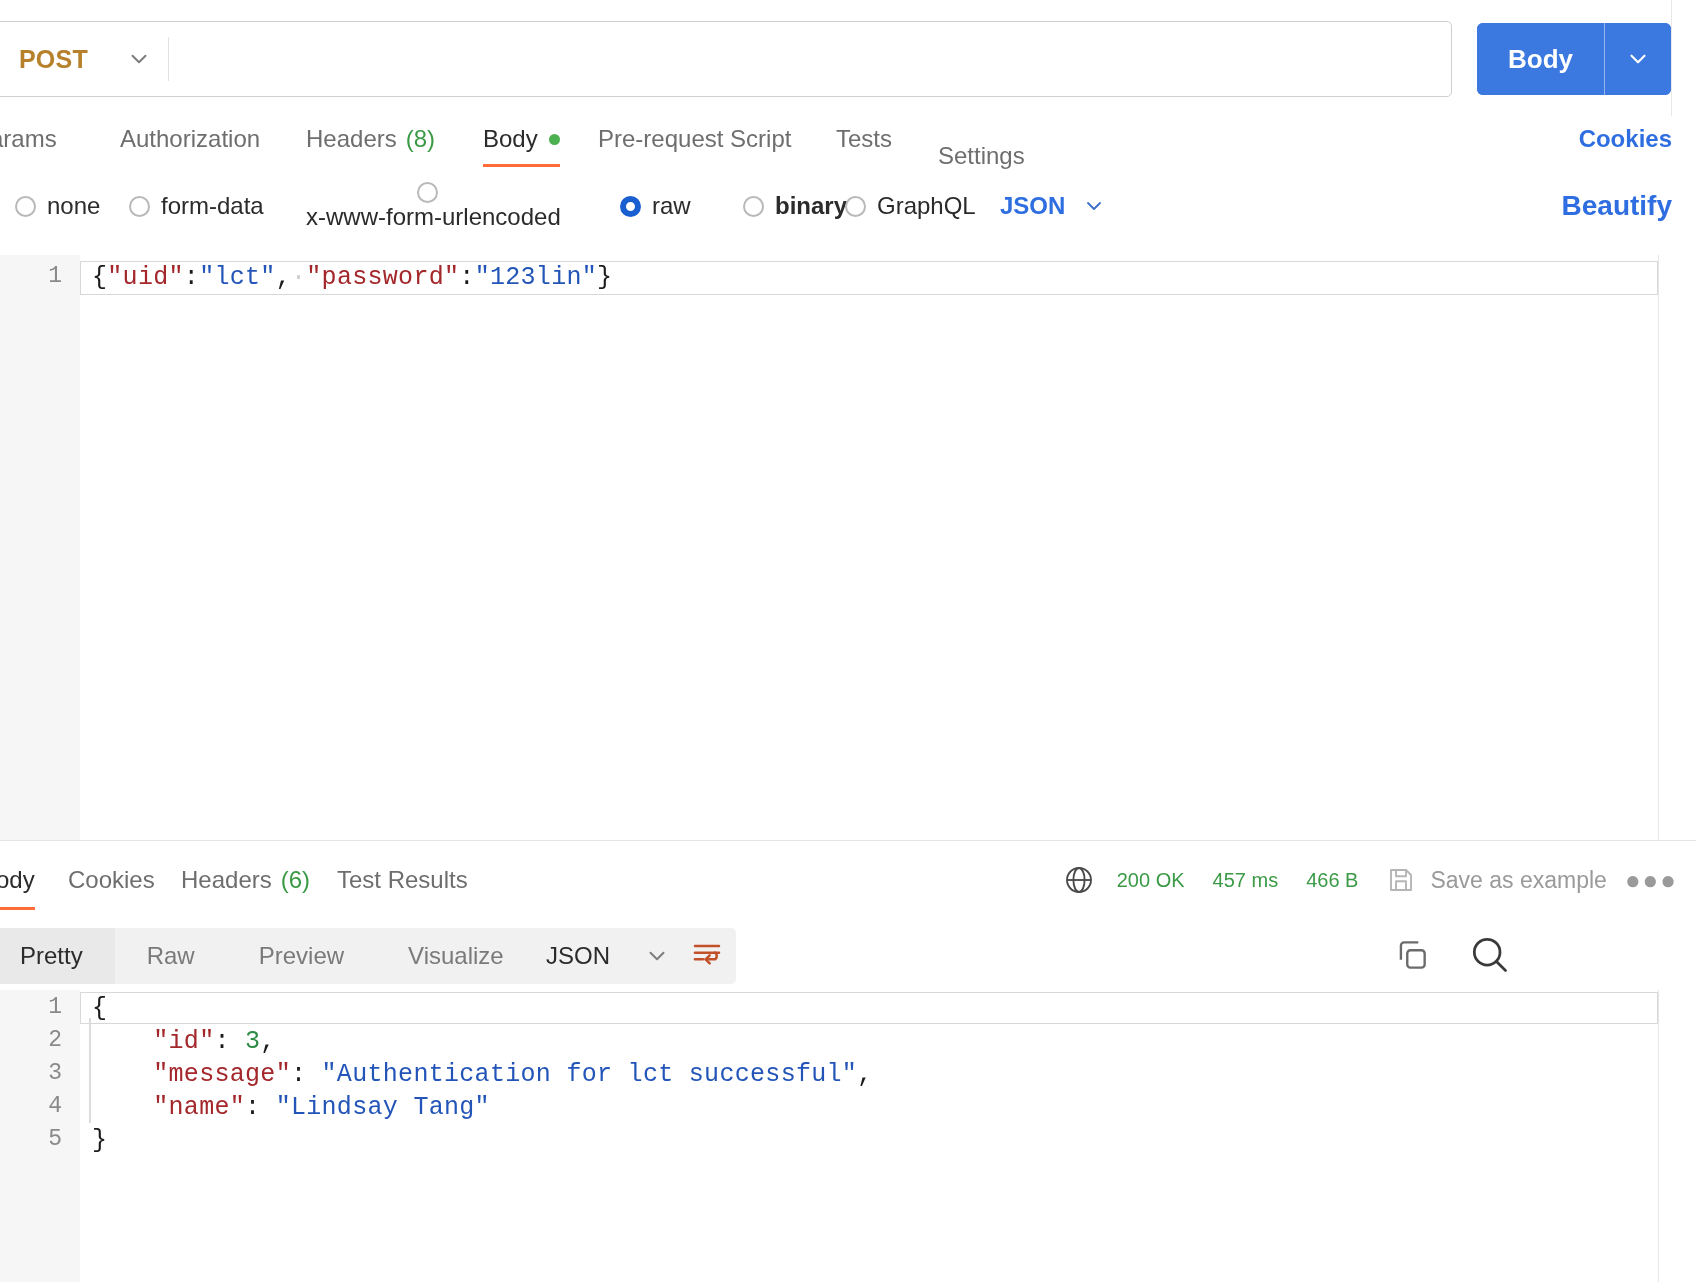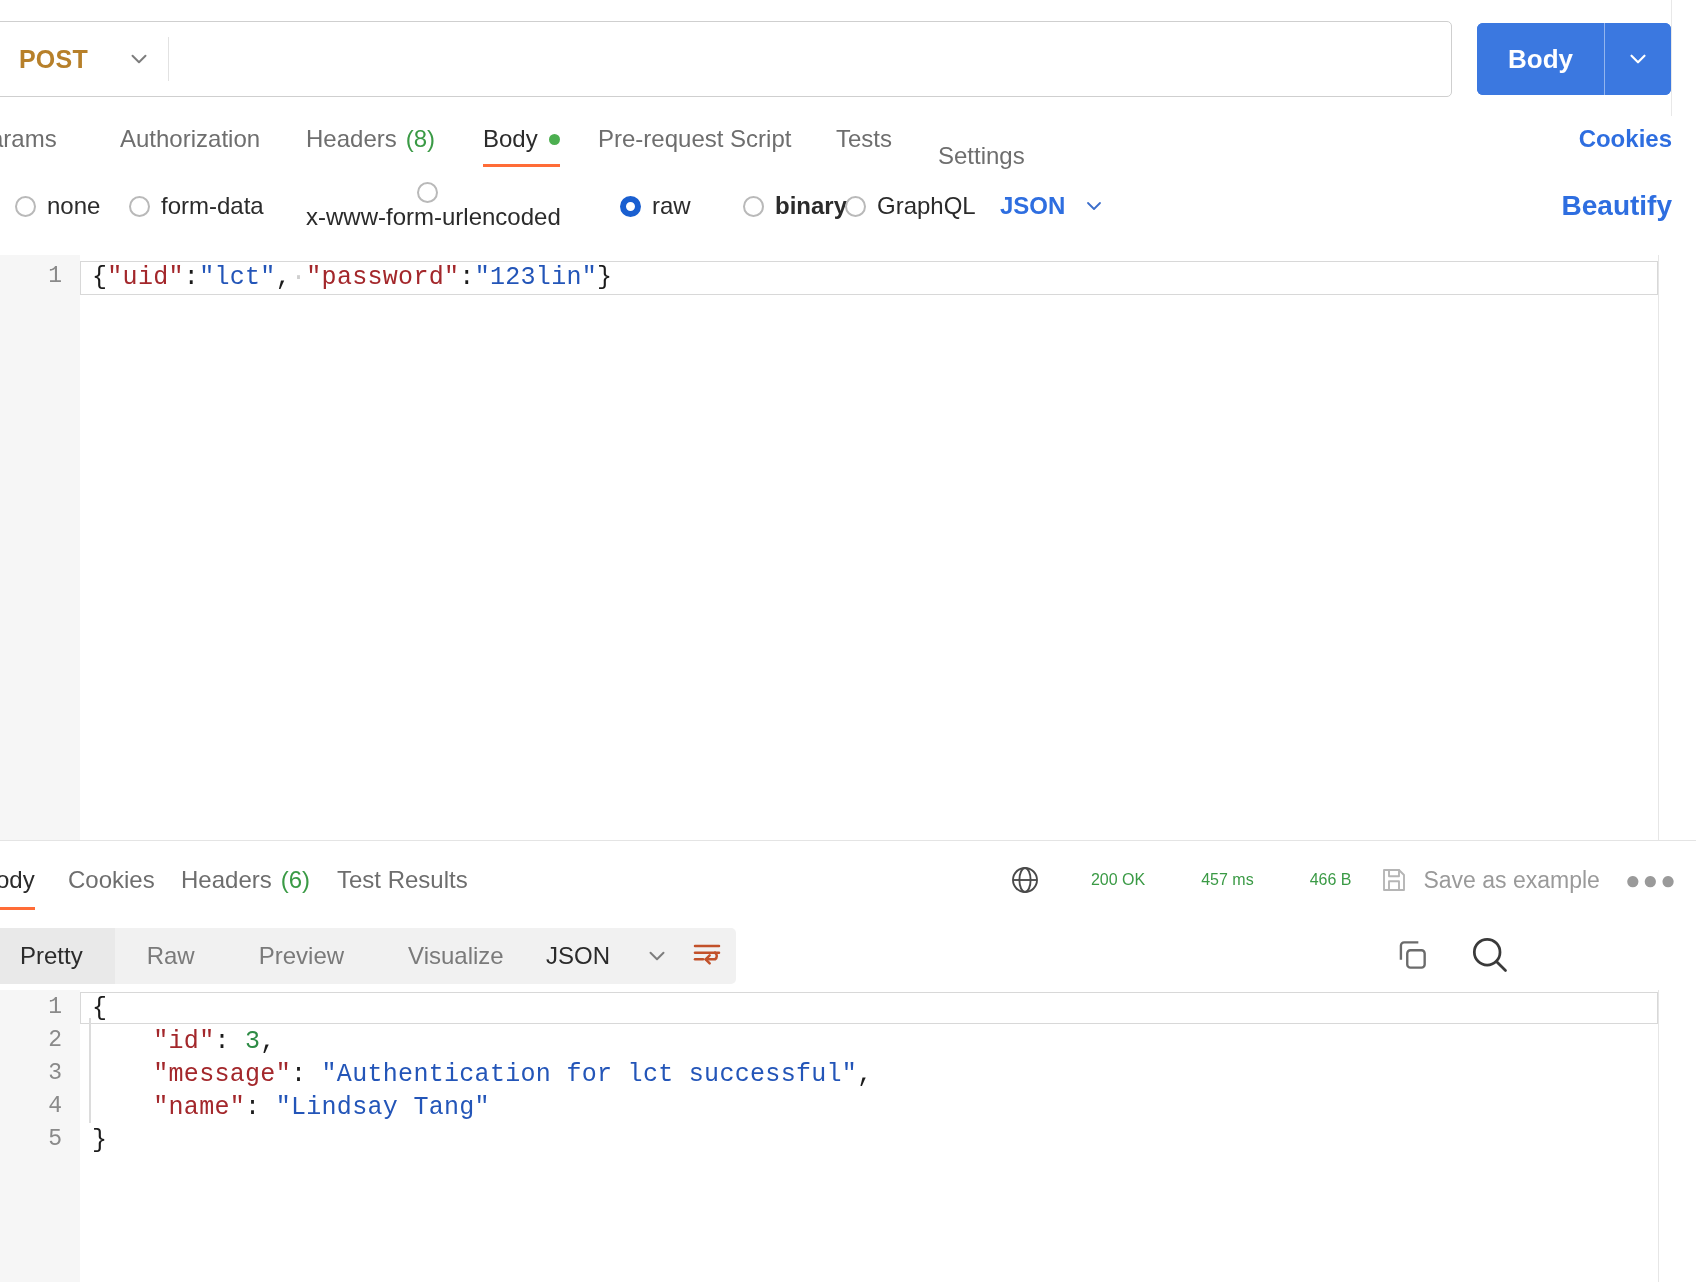--- a/index.html
+++ b/index.html
@@ -157,23 +157,23 @@
   .rtab.active .uline {
     position:absolute; left:0; right:0; bottom:2px; height:3px; background:#ff6c37;
   }
   .rtab .cnt { color:#3a9a45; margin-left:9px; }
 
   .status-wrap {
     position:absolute; right: 18px; top:848px; height:64px;
     display:flex; align-items:center; gap: 0;
   }
   .globe-ic { display:flex; align-items:center; margin-right: 22px; }
-  .st { font-size:16px; color:#3a9a45; margin-right: 28px; white-space:nowrap;margin-left:28px; }
+  .st { font-size:20px; color:#3a9a45; margin-right: 28px; white-space:nowrap; }
   .save-ex {
-    display:flex; align-items:center; cursor:pointer; margin-right: 25px;
+    display:flex; align-items:center; cursor:pointer; margin-right: 18px;
   }
   .save-ex .sic { display:flex; margin-right: 14px; }
   .save-ex .stx { font-size:23px; color:#9a9a9a; white-space:nowrap; }
   .dots3 { font-size: 26px; color:#9a9a9a; letter-spacing:2px; cursor:pointer; }
 
   
   .view-bar {
     position:absolute; left:0; top:918px; width:1696px; height: 76px;
   }
   .pill-group {

